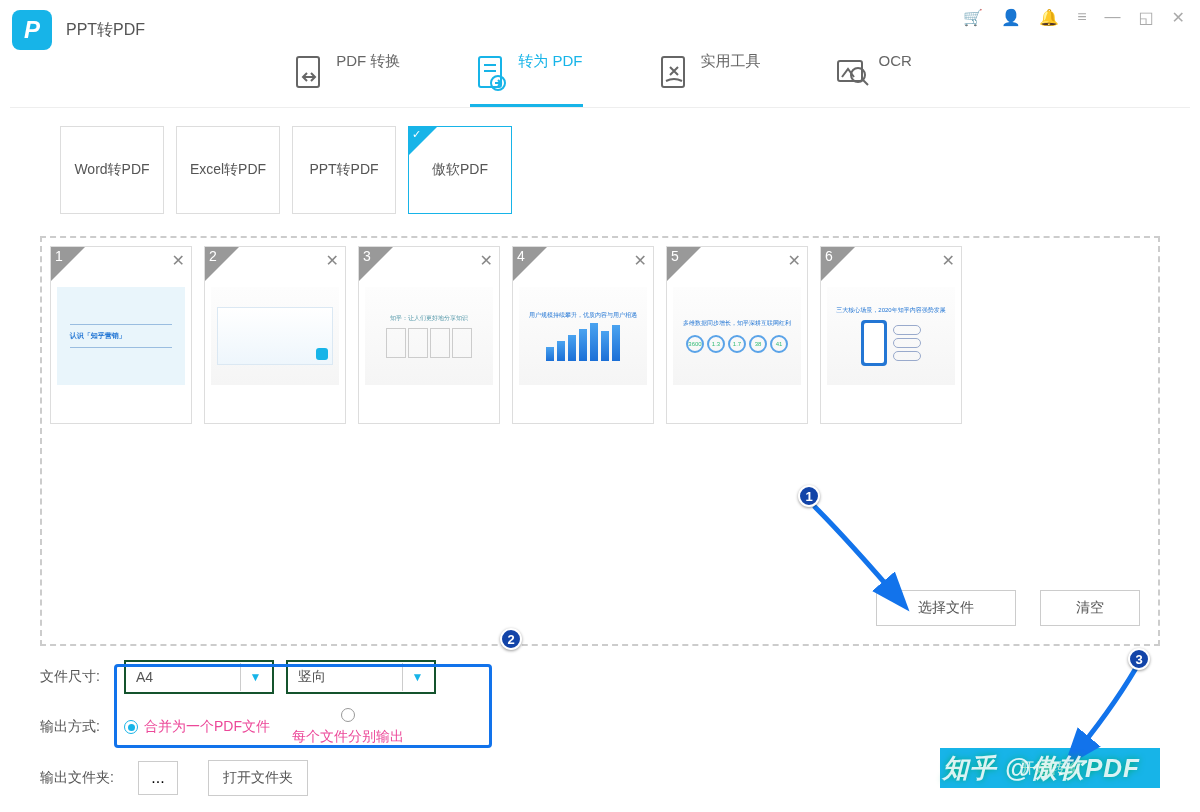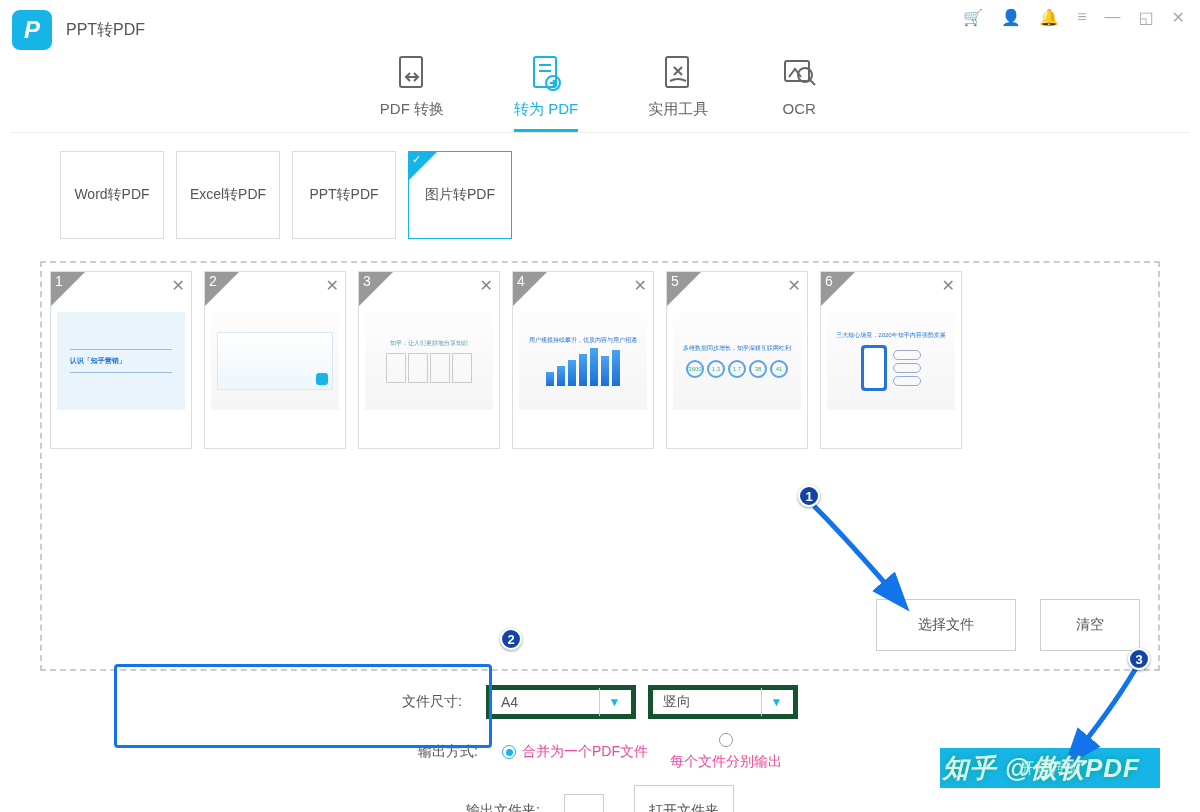--- a/index.html
+++ b/index.html
@@ -7,21 +7,21 @@
 
 
 .titlebar { height: 60px; display: flex; align-items: center; padding: 0 12px; }
 .logo { width: 40px; height: 40px; background: #17b4e8; border-radius: 8px; display: flex; align-items: center; justify-content: center; color: #fff; font-size: 24px; font-weight: 900; font-style: italic; }
 .app-title { margin-left: 14px; font-size: 16px; color: #555; }
 .win-controls { position: absolute; top: 8px; right: 15px; display: flex; gap: 18px; color: #aaa; }
 .win-controls span { font-size: 16px; cursor: pointer; }
 
 
 .maintabs { display: flex; justify-content: center; gap: 70px; margin-top: -8px; }
-.maintab { display: flex; flex-direction: column; align-items: center; gap: 6px; padding-bottom: 10px; cursor: pointer; }
+.maintab { display: flex; flex-direction: row; align-items: flex-start; gap: 6px; padding-bottom: 10px; cursor: pointer; }
 .maintab .micon { width: 42px; height: 42px; display: flex; align-items: center; justify-content: center; }
 .maintab .mlabel { font-size: 15px; color: #666; }
 .maintab.active .mlabel { color: #17b4e8; }
 .maintab.active { border-bottom: 3px solid #17b4e8; }
 .tabs-underline { height: 1px; background: #eee; margin: 0 10px; }
 
 
 .subtabs { display: flex; gap: 12px; padding: 18px 60px 0; }
 .subtab { width: 104px; height: 88px; border: 1px solid #ddd; display: flex; align-items: center; justify-content: center; font-size: 14px; color: #555; cursor: pointer; position: relative; background: #fff; }
 .subtab.selected { border: 1px solid #17b4e8; }
@@ -31,28 +31,28 @@
 
 .dropzone { margin: 22px 40px 0; border: 2px dashed #ccc; height: 410px; padding: 8px; position: relative; }
 .thumbs { display: flex; gap: 12px; }
 .thumb { width: 142px; height: 178px; border: 1px solid #ddd; background: #fff; position: relative; }
 .thumb .corner { position: absolute; top: 0; left: 0; width: 0; height: 0; border-left: 34px solid #999; border-bottom: 34px solid transparent; }
 .thumb .num { position: absolute; top: 1px; left: 4px; color: #fff; font-size: 14px; font-weight: 500; }
 .thumb .tclose { position: absolute; top: 4px; right: 6px; color: #888; font-size: 16px; cursor: pointer; }
 .thumb .prev { position: absolute; top: 40px; left: 6px; right: 6px; height: 98px; background: linear-gradient(180deg,#fdfdfd,#f5f5f5); display:flex; align-items:center; justify-content:center; flex-direction:column; gap:3px; overflow:hidden; }
 
 .dz-buttons { position: absolute; bottom: 18px; right: 18px; display: flex; gap: 24px; }
-.btn { border: 1px solid #ccc; background: #fff; height: 52px; min-width: 140px; display: flex; align-items: center; justify-content: center; font-size: 14px; color: #555; cursor: pointer; }
+.btn { border: 1px solid #ccc; background: #fff; height: 36px; min-width: 140px; display: flex; align-items: center; justify-content: center; font-size: 14px; color: #555; cursor: pointer; }
 .btn.small { min-width: 100px; }
 
 
 .settings { padding: 14px 40px 0; display: flex; flex-direction: column; gap: 14px; }
-.srow { display: flex; align-items: center; gap: 12px; justify-content: center; }
+.srow { display: flex; align-items: center; gap: 12px; }
 .slabel { font-size: 14px; color: #555; min-width: 72px; }
-.select { border: 5px solid #14532d; height: 34px; width: 150px; display: flex; align-items: center; justify-content: space-between; padding: 0 2px 0 10px; font-size: 14px; color: #555; background: #fff; cursor: pointer; }
+.select { border: 2px solid #14532d; height: 34px; width: 150px; display: flex; align-items: center; justify-content: space-between; padding: 0 2px 0 10px; font-size: 14px; color: #555; background: #fff; cursor: pointer; }
 .select .arrowbox { width: 30px; height: 28px; border-left: 1px solid #ccc; display:flex; align-items:center; justify-content:center; color: #17b4e8; font-size: 12px; }
 .radio { display: flex; align-items: center; gap: 6px; font-size: 14px; color: #ec4899; cursor: pointer; }
 .radio .dot { width: 14px; height: 14px; border: 1.5px solid #17b4e8; border-radius: 50%; display:flex; align-items:center; justify-content:center; }
 .radio.checked .dot::after { content:''; width:7px; height:7px; background:#17b4e8; border-radius:50%; }
 .radio:not(.checked) .dot { border-color: #999; }
 .pathinput { flex: 1; height: 34px; border: 1px solid #ccc; padding: 0 10px; font-size: 14px; color: #555; display:flex; align-items:center; max-width: 500px; }
 .dotsbtn { width: 40px; height: 34px; border: 1px solid #ccc; display:flex; align-items:center; justify-content:center; cursor:pointer; }
 .highlight-box { position: absolute; border: 3px solid #1273eb; border-radius: 4px; pointer-events:none; }
 
 
@@ -136,21 +136,21 @@
   <div class="subtab">
       <span>Word转PDF</span>
     </div>
   <div class="subtab">
       <span>Excel转PDF</span>
     </div>
   <div class="subtab">
       <span>PPT转PDF</span>
     </div>
   <div class="subtab selected">
-      <span>图片转PDF</span>
+      <span>傲软PDF</span>
     </div>
 </div>
 
 <div class="dropzone">
   <div class="thumbs">
     <div class="thumb">
       <div class="corner"></div>
         <div class="num">1</div>
         <div class="tclose">✕</div>
       <div class="prev" style="background:#e9f5fb">

